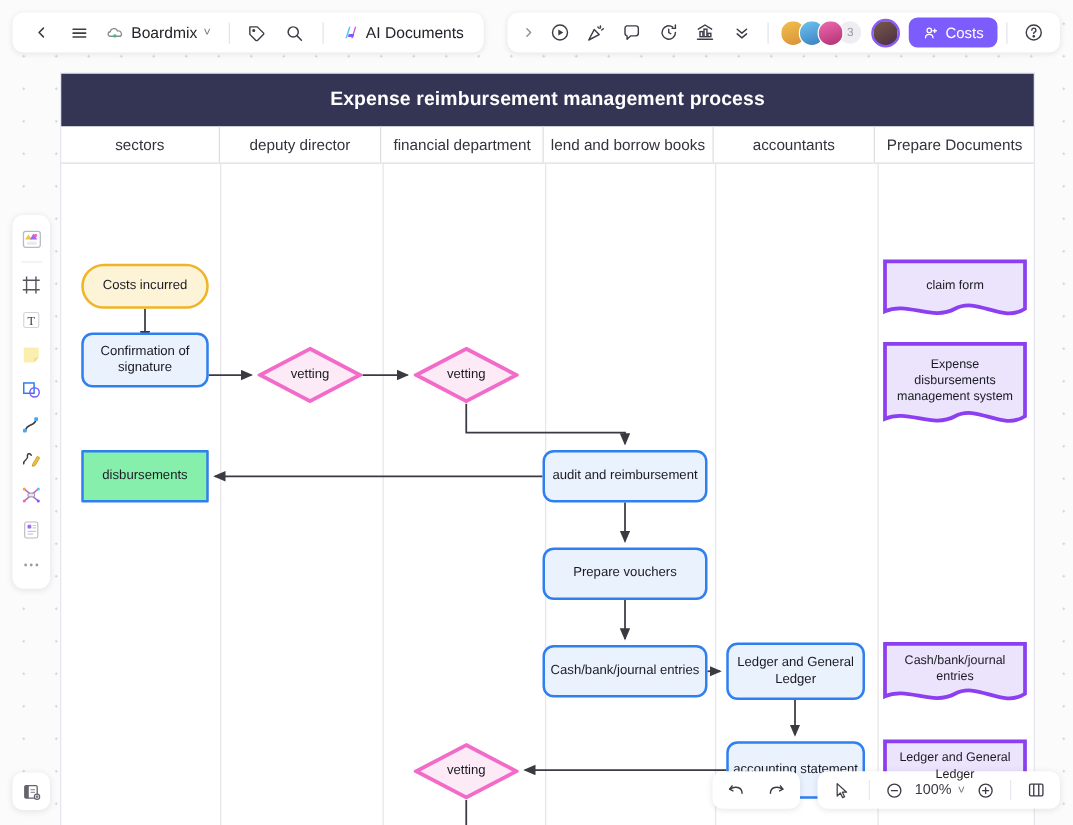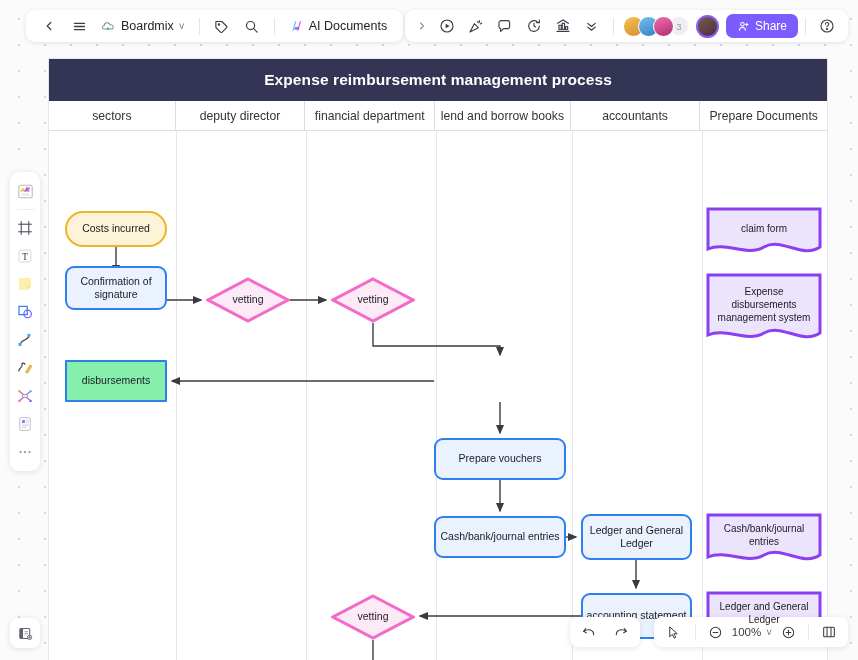--- a/index.html
+++ b/index.html
@@ -14,21 +14,21 @@
     width: 858px; height: 660px;
     background: #fbfbfc;
     background-image: radial-gradient(circle, #d6d6de 1px, transparent 1.1px);
     background-size: 26px 26px;
     background-position: 6px 6px;
     overflow: hidden;
   }
 
   
   .topbar-left {
-    position: absolute; left: 26px; top: 10px;
+    position: absolute; left: 10px; top: 10px;
     height: 32px; display: flex; align-items: center;
     background: #fff; border-radius: 9px;
     box-shadow: 0 1px 5px rgba(20,20,50,.10);
     padding: 0 9px; gap: 2px;
   }
   .tb-btn {
     width: 28px; height: 26px; display: flex;
     align-items: center; justify-content: center;
     border-radius: 6px; cursor: pointer; color: #3c3c46;
   }
@@ -241,20 +241,23 @@
         </svg>
         <span>vetting</span>
       </div>
       <div class="node n-diamond" style="left:282px;top:146px;width:84px;height:46px">
         <svg class="dmd" viewBox="0 0 84 46" preserveAspectRatio="none">
           <polygon points="42,2 82,23 42,44 2,23" fill="#fdeaf7" stroke="#f36bc8" stroke-width="3"></polygon>
         </svg>
         <span>vetting</span>
       </div>
 
+      <div class="node n-rect-r" style="left:385px;top:229px;width:132px;height:42px">
+        <span>audit and reimbursement</span>
+      </div>
       <div class="node n-rect-r" style="left:385px;top:307px;width:132px;height:42px">
         <span>Prepare vouchers</span>
       </div>
       <div class="node n-rect-r" style="left:385px;top:385px;width:132px;height:42px">
         <span>Cash/bank/journal entries</span>
       </div>
 
       <div class="node n-rect-r" style="left:532px;top:383px;width:111px;height:46px">
         <span>Ledger and General Ledger</span>
       </div>
@@ -397,21 +400,21 @@
       <div class="av-count">3</div>
     </div>
     <div class="me-av"></div>
     <div class="share-btn">
       <svg width="13" height="13" viewBox="0 0 24 24" fill="none" stroke="#fff" stroke-width="1.9" stroke-linecap="round" stroke-linejoin="round">
           <circle cx="10" cy="8" r="3.3"></circle>
           <path d="M4.5 19c0-3 2.6-5 5.5-5s5.5 2 5.5 5"></path>
           <line x1="18" y1="6" x2="18" y2="11"></line>
           <line x1="15.5" y1="8.5" x2="20.5" y2="8.5"></line>
         </svg>
-      <span>Share</span>
+      <span>Costs</span>
     </div>
     <div class="tb-sep"></div>
     <div class="tb-btn">
       <svg width="16" height="16" viewBox="0 0 24 24" fill="none" stroke="currentColor" stroke-width="1.7" stroke-linecap="round">
           <circle cx="12" cy="12" r="9"></circle>
           <path d="M9.6 9.2a2.5 2.5 0 1 1 3.3 2.4c-.7.3-.9.8-.9 1.6"></path>
           <circle cx="12" cy="16.6" r=".8" fill="currentColor"></circle>
         </svg>
     </div>
   </div>

